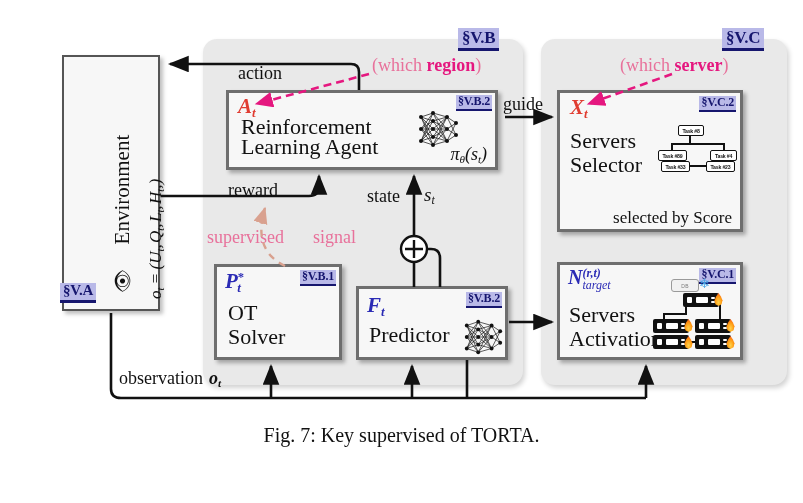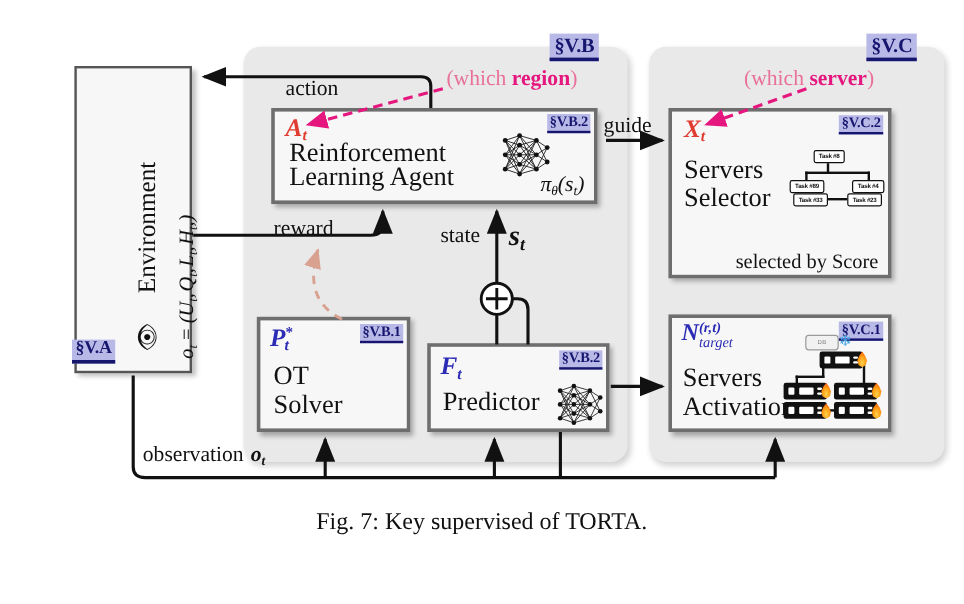--- a/index.html
+++ b/index.html
@@ -298,24 +298,29 @@
     <span>(which </span><span class="pink-strong">server</span><span>)</span>
   </div>
 
   <div class="lbl" style="left:238px;top:63px;font-size:18px;text-align:center;">action</div>
   <div class="lbl" style="left:228px;top:180px;font-size:18px;">reward</div>
   <div class="lbl" style="left:503px;top:94px;font-size:18px;">guide</div>
 
   <div class="lbl" style="left:367px;top:186px;font-size:18px;">
     <span>state</span>
   </div>
-  <div class="lbl it" style="left:424px;top:184px;font-size:24px;font-weight:bold;">
+  <div class="lbl it" style="left:424px;top:184px;font-size:19px;font-weight:normal;">
     s<span class="sub">t</span>
   </div>
 
+  <div class="lbl" style="left:207px;top:227px;font-size:18px;color:#e8719b;">
+    <span>supervised</span>
+    <span style="display:inline-block;width:20px;"></span>
+    <span>signal</span>
+  </div>
 
   <div class="lbl" style="left:119px;top:368px;font-size:18px;">
     <span>observation</span>
     <span class="it" style="font-weight:bold;"> o<span class="sub">t</span></span>
   </div>
 
   <svg id="wires" viewBox="0 0 803 503">
     <defs>
       <marker id="ah" markerWidth="9" markerHeight="9" refX="7.2" refY="3.2" orient="auto" markerUnits="strokeWidth">
         <path d="M0,0 L8,3.2 L0,6.4 z" fill="#111"></path>

